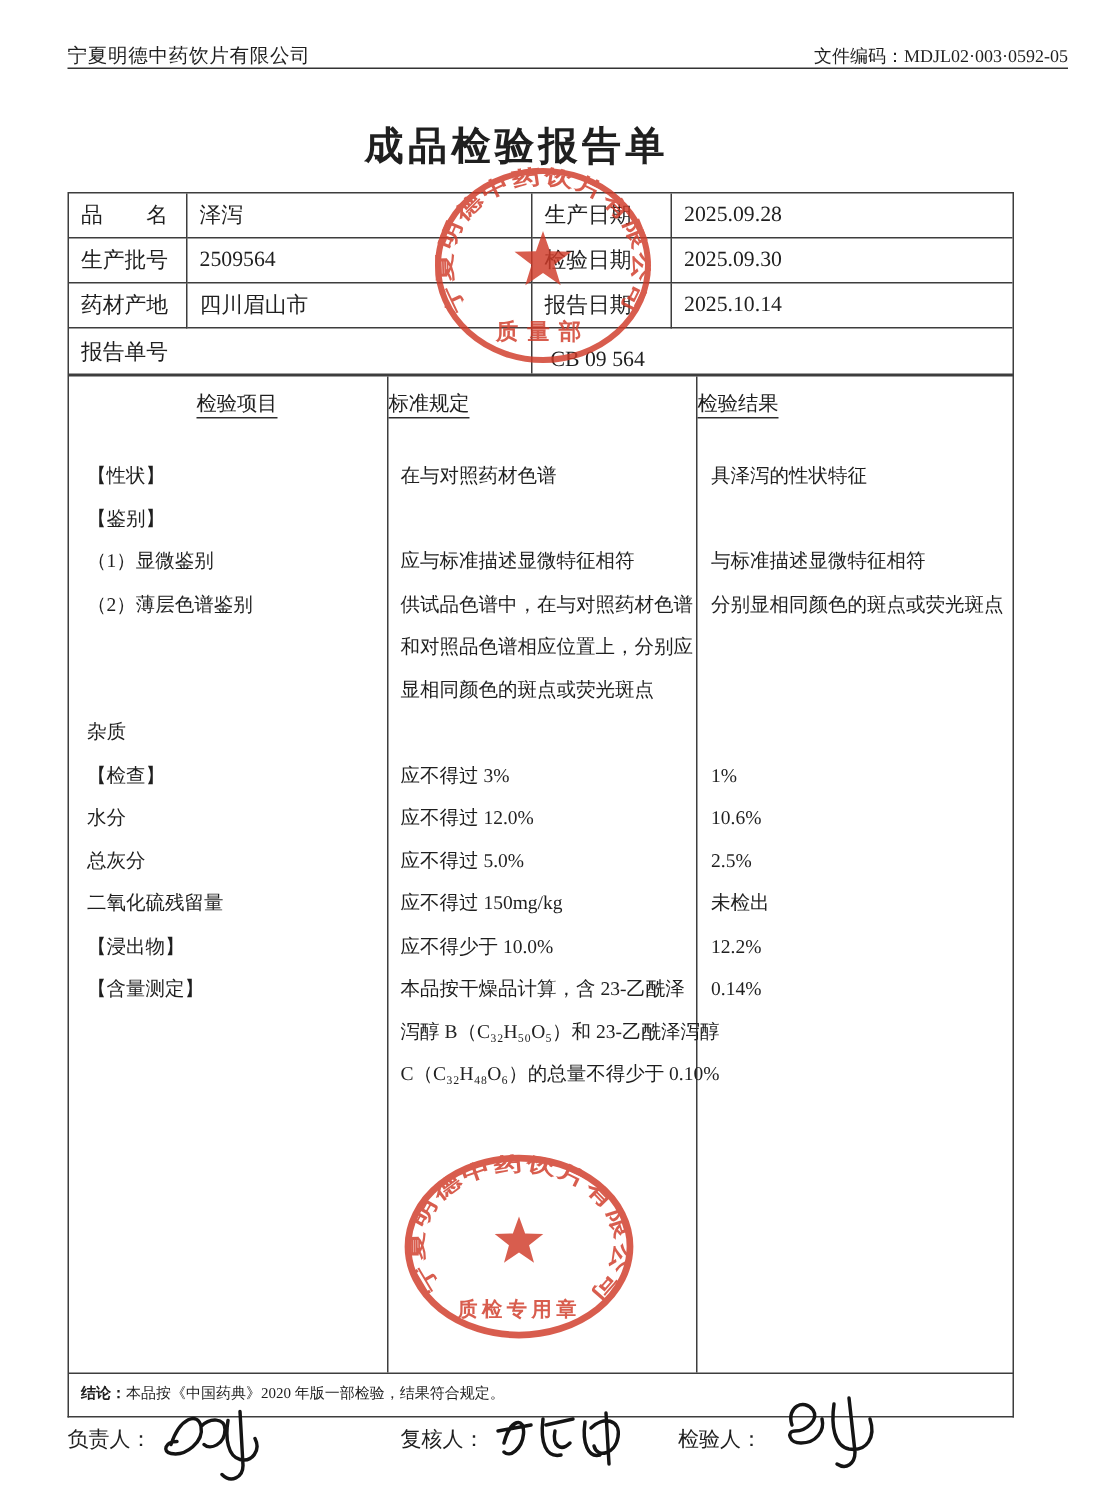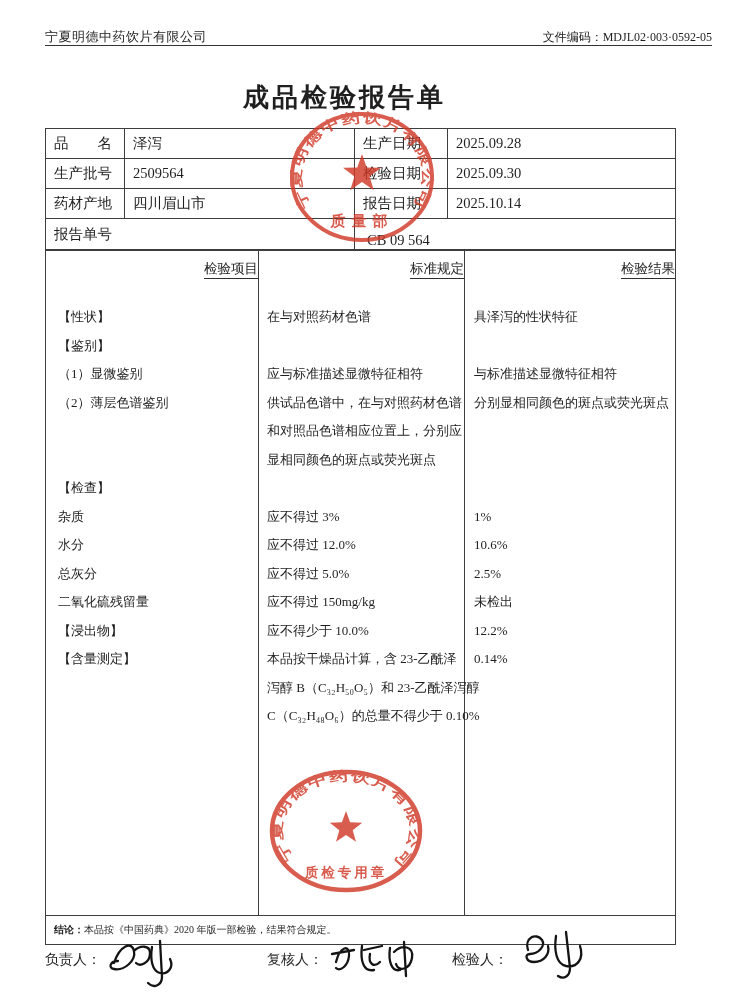--- a/index.html
+++ b/index.html
@@ -27,22 +27,22 @@
   .cell-span2 { grid-column:1 / 3; }
   .cell-span2b { grid-column:3 / 5; }
 
   
   .insp-table { position:absolute; left:45px; top:250px; width:631px; height:666px;
     border:1.6px solid #3d3d3d; display:grid; grid-template-columns:213px 206px 1fr; }
   .insp-col { position:relative; overflow:visible; }
   .insp-col.c1, .insp-col.c2 { border-right:1.4px solid #3d3d3d; }
   .insp-head { height:52px; padding-top:9px; font-size:13.5px; }
   .insp-head .ul { border-bottom:1.2px solid #2e2e2e; padding-bottom:2px; }
-  .c1 .insp-head { padding-left:12px; text-align:right; }
-  .c2 .insp-head, .c3 .insp-head { text-align:right;font-family:Liberation Serif, serif; }
+  .c1 .insp-head { padding-left:12px; text-align:center; }
+  .c2 .insp-head, .c3 .insp-head { text-align:left;font-family:Liberation Serif, serif; }
   .tline { height:28.5px; line-height:28.5px; font-size:13px; white-space:nowrap; }
   .c1 .tline { padding-left:12px; }
   .c2 .tline { padding-left:8px; }
   .c3 .tline { padding-left:9px; }
 
   
   .conclusion { position:absolute; left:45px; top:916px; width:631px; height:29px;
     border:1.6px solid #3d3d3d; border-top:none; line-height:27px; font-size:10px;
     padding-left:8px; white-space:nowrap; }
   .conclusion .b { font-weight:bold; }
@@ -88,22 +88,22 @@
   <div class="insp-table">
     <div class="insp-col c1">
       <div class="insp-head"><span class="ul">检验项目</span></div>
       <div>
           <div class="tline">【性状】</div>
           <div class="tline">【鉴别】</div>
           <div class="tline">（1）显微鉴别</div>
           <div class="tline">（2）薄层色谱鉴别</div>
           <div class="tline"></div>
           <div class="tline"></div>
+          <div class="tline">杂质</div>
           <div class="tline">【检查】</div>
-          <div class="tline">杂质</div>
           <div class="tline">水分</div>
           <div class="tline">总灰分</div>
           <div class="tline">二氧化硫残留量</div>
           <div class="tline">【浸出物】</div>
           <div class="tline">【含量测定】</div>
           <div class="tline"></div>
           <div class="tline"></div>
         </div>
     </div>
     <div class="insp-col c2">

